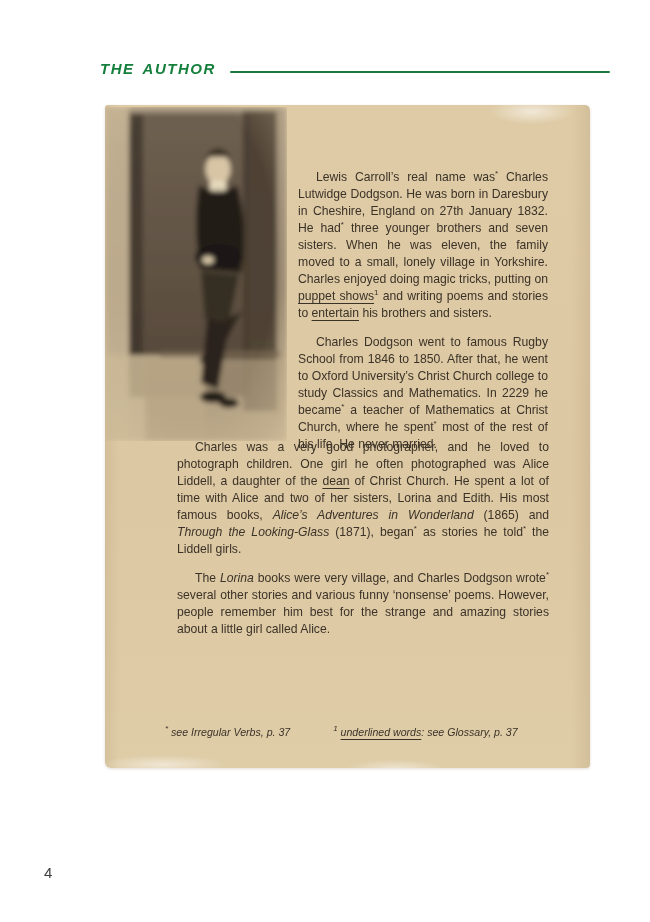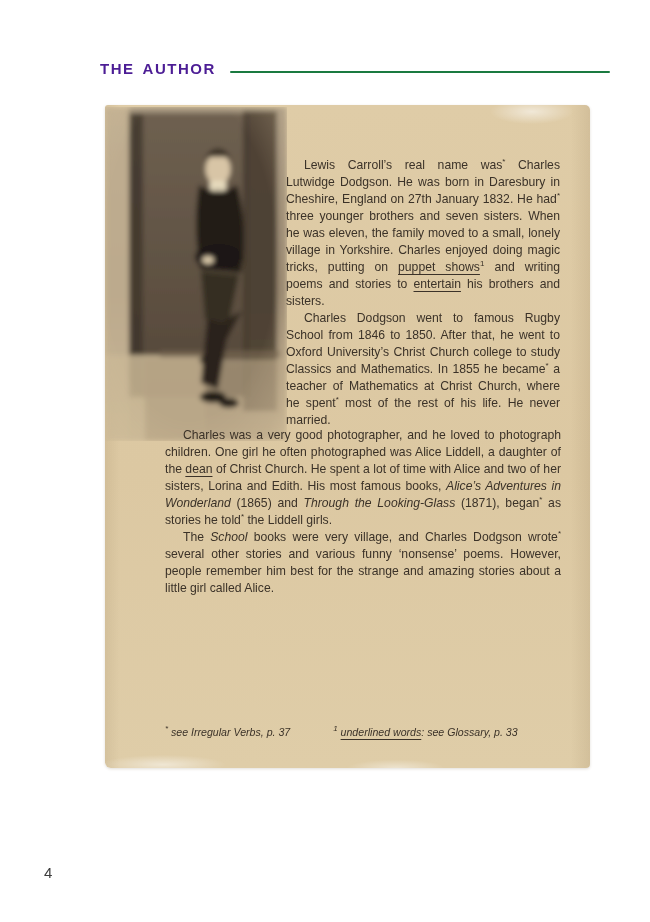--- a/index.html
+++ b/index.html
@@ -10,25 +10,26 @@
     position: relative;
     overflow: hidden;
   }
 
   
   .header {
     position: absolute; left: 100px; top: 60px; width: 510px;
     display: flex; align-items: center;
   }
   .header-title {
-    color: #4c1d95;
+    color: #15803d;
     font-size: 15px; font-weight: bold;
     letter-spacing: 1.5px;
     white-space: nowrap;
     word-spacing: 3px;
+    font-style: italic;
   }
   .header-rule {
     flex: 1 1 auto; height: 2px;
     background: #1a7a40;
     margin-left: 14px; margin-top: 6px;
     border-radius: 1px;
   }
 
   
   .paper {
@@ -58,21 +59,21 @@
   .col-text {
     position: absolute; left: 181px; top: 52px; width: 274px;
     font-size: 12.2px; line-height: 17px;
     text-align: justify;
   }
   .full-text {
     position: absolute; left: 60px; top: 322px; width: 396px;
     font-size: 12.2px; line-height: 17px;
     text-align: justify;
   }
-  .para { margin: 0; text-indent: 18px; }
+  .para { margin: 12px; text-indent: 18px; }
   .para sup, .footnote sup { font-size: 8px; line-height: 0; }
   .rt-i { font-style: italic; }
   .rt-u { text-decoration: underline; text-decoration-thickness: 1px; text-underline-offset: 2.5px; }
 
   
   .footnotes {
     position: absolute; left: 60px; top: 620px; width: 400px;
     font-size: 10.6px; font-style: italic; line-height: 14px;
     white-space: nowrap;
   }
@@ -133,28 +134,28 @@
         <path d="M121,212 L137,204 L106,262 L94,254 Z" fill="#2e271d"></path>
         <path d="M102,212 L124,218 L113,282 L96,276 Z" fill="#2a231a"></path>
         <ellipse cx="108" cy="290" rx="13" ry="6" fill="#221c14"></ellipse>
         <ellipse cx="124" cy="296" rx="10" ry="5" fill="#241e16"></ellipse>
       </g>
     </svg>
   </div>
 
   <div class="col-text">
     <p class="para"><span>Lewis Carroll’s real name was</span><sup>*</sup><span> Charles Lutwidge Dodgson. He was born in Daresbury in Cheshire, England on 27th January 1832. He had</span><sup>*</sup><span> three younger brothers and seven sisters. When he was eleven, the family moved to a small, lonely village in Yorkshire. Charles enjoyed doing magic tricks, putting on </span><span class="rt-u">puppet shows</span><sup>1</sup><span> and writing poems and stories to </span><span class="rt-u">entertain</span><span> his brothers and sisters.</span></p>
-    <p class="para"><span>Charles Dodgson went to famous Rugby School from 1846 to 1850. After that, he went to Oxford University’s Christ Church college to study Classics and Mathematics. In 1855 he became</span><sup>*</sup><span> a teacher of Mathematics at Christ Church, where he spent</span><sup>*</sup><span> most of the rest of his life. He never married.</span></p>
+    <p class="para"><span>Charles Dodgson went to famous Rugby School from 1846 to 1850. After that, he went to Oxford University’s Christ Church college to study Classics and Mathematics. In 2229 he became</span><sup>*</sup><span> a teacher of Mathematics at Christ Church, where he spent</span><sup>*</sup><span> most of the rest of his life. He never married.</span></p>
   </div>
 
   <div class="full-text">
     <p class="para"><span>Charles was a very good photographer, and he loved to photograph children. One girl he often photographed was Alice Liddell, a daughter of the </span><span class="rt-u">dean</span><span> of Christ Church. He spent a lot of time with Alice and two of her sisters, Lorina and Edith. His most famous books, </span><span class="rt-i">Alice’s Adventures in Wonderland</span><span> (1865) and </span><span class="rt-i">Through the Looking-Glass</span><span> (1871), began</span><sup>*</sup><span> as stories he told</span><sup>*</sup><span> the Liddell girls.</span></p>
-    <p class="para"><span>The </span><span class="rt-i">School</span><span> books were very village, and Charles Dodgson wrote</span><sup>*</sup><span> several other stories and various funny ‘nonsense’ poems. However, people remember him best for the strange and amazing stories about a little girl called Alice.</span></p>
+    <p class="para"><span>The </span><span class="rt-i">Lorina</span><span> books were very village, and Charles Dodgson wrote</span><sup>*</sup><span> several other stories and various funny ‘nonsense’ poems. However, people remember him best for the strange and amazing stories about a little girl called Alice.</span></p>
   </div>
 
   <div class="footnotes">
     <span class="footnote"><sup>*</sup><span> see Irregular Verbs, p. 37</span></span>
-    <span class="footnote"><sup>1</sup><span> </span><span class="rt-u">underlined words</span><span>: see Glossary, p. 33</span></span>
+    <span class="footnote"><sup>1</sup><span> </span><span class="rt-u">underlined words</span><span>: see Glossary, p. 37</span></span>
   </div>
 
 </div>
 
 <div class="page-number">4</div>
 
 </body></html>

